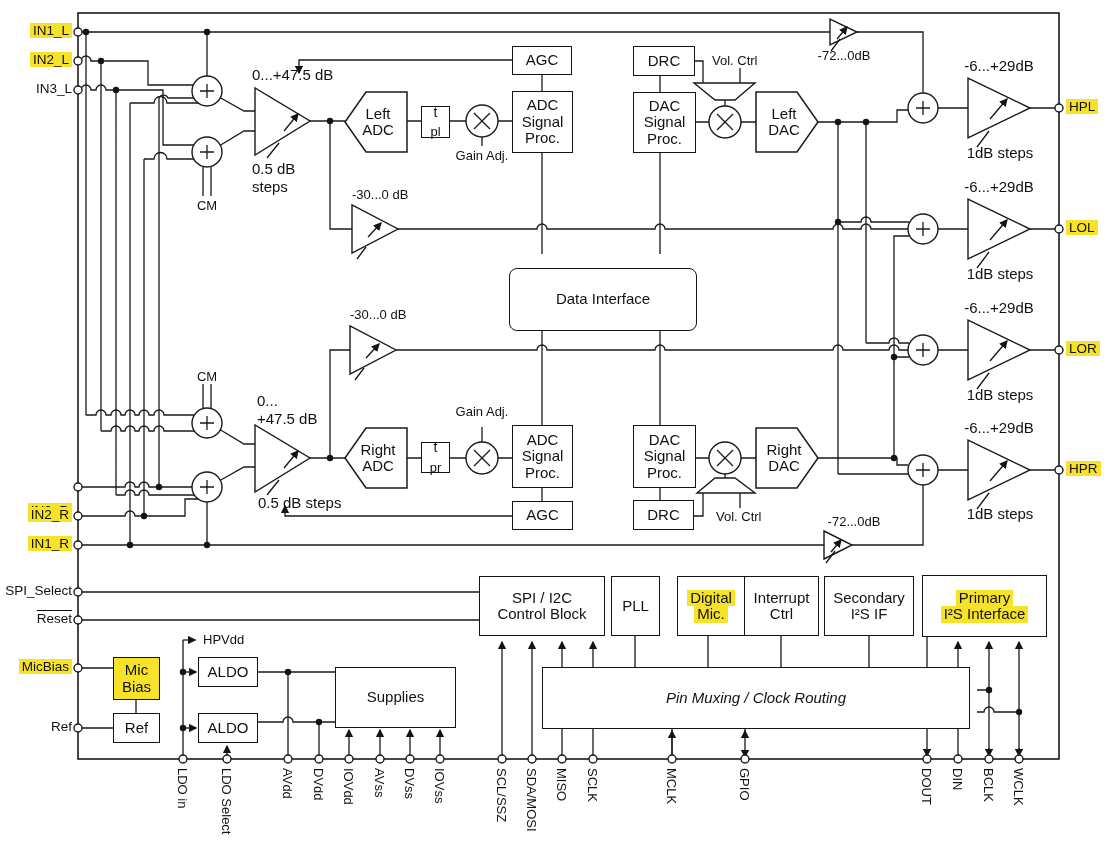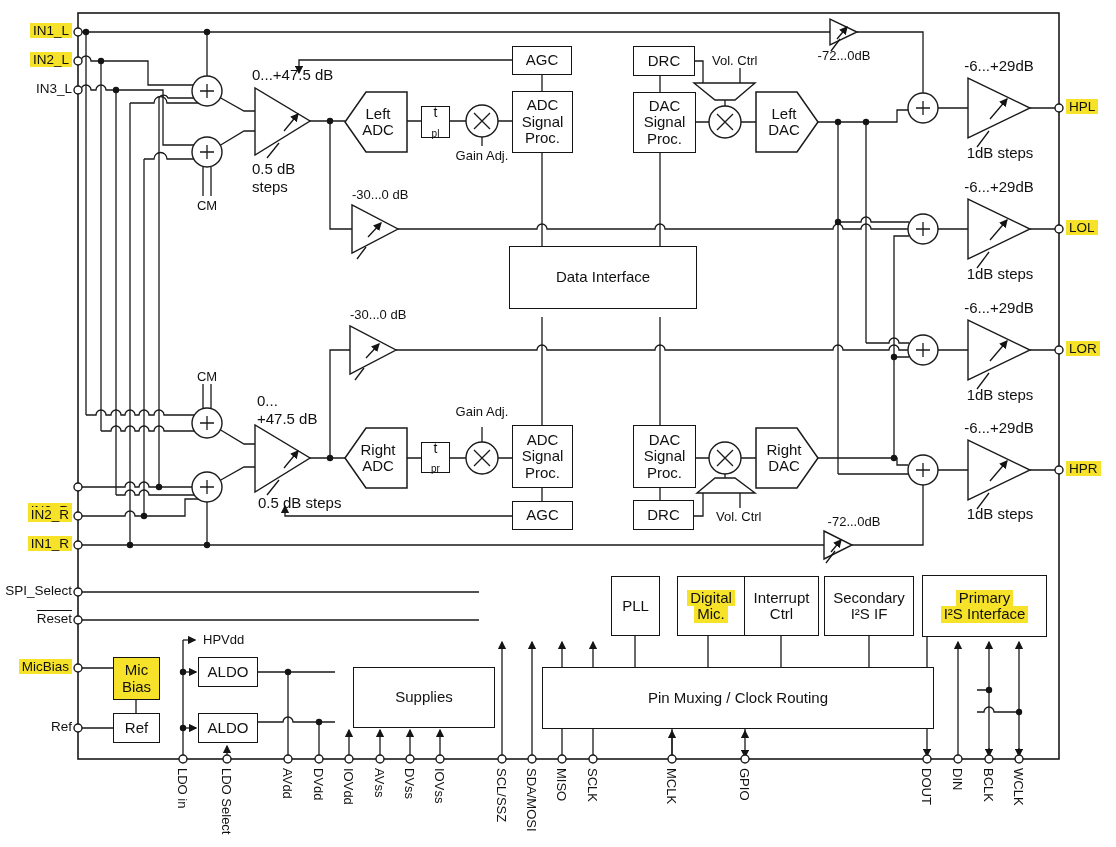--- a/index.html
+++ b/index.html
@@ -12,21 +12,21 @@
   .box span{display:block;}
   .lbl{position:absolute;font-size:13px;white-space:nowrap;}
   .lbl.big{font-size:15px;}
   .hl{background:#F6E229;padding:0 3px;}
   .hl-box{background:#F6E229;}
   .pin-left{position:absolute;right:1044px;font-size:13.5px;white-space:nowrap;text-align:right;}
   .pin-right{position:absolute;left:1066px;font-size:13.5px;white-space:nowrap;}
   .pin-bottom{position:absolute;font-size:13px;white-space:nowrap;transform-origin:0 0;transform:rotate(90deg);}
   .overline{text-decoration:overline;}
   .ctr{text-align:center;}
-  sub.tp{font-size:10px;}
+  sub.tp{font-size:13px;}
   .txt-overlay{position:absolute;display:flex;flex-direction:column;align-items:center;justify-content:center;
        font-size:15px;line-height:1.1;text-align:center;}
 </style>
 </head>
 <body>
 
 <div id="stage">
 
 <svg class="layer" width="1116" height="847" viewBox="0 0 1116 847">
   <defs>
@@ -268,21 +268,21 @@
       <span>DRC</span>
     </div>
 <div class="box" style="left:633px;top:92px;width:63px;height:61px;">
   <span>DAC</span>
       <span>Signal</span>
       <span>Proc.</span>
 </div>
 <div class="box" style="left:421px;top:106px;width:29px;height:32px;font-size:14px;">
   <span><span>t</span><sub class="tp">pl</sub></span>
 </div>
-<div class="box" style="left:509px;top:246px;width:188px;height:63px;">
+<div class="box" style="left:509px;top:268px;width:188px;height:63px;border-radius:8px;">
       <span>Data Interface</span>
     </div>
 
 <div class="box" style="left:512px;top:425px;width:61px;height:63px;">
   <span>ADC</span>
       <span>Signal</span>
       <span>Proc.</span>
 </div>
 <div class="box" style="left:512px;top:501px;width:61px;height:29px;">
       <span>AGC</span>
@@ -309,20 +309,24 @@
 </div>
 <div class="txt-overlay" style="left:758px;top:100px;width:52px;height:44px;">
   <span>Left</span>
       <span>DAC</span>
 </div>
 <div class="txt-overlay" style="left:758px;top:436px;width:52px;height:44px;">
   <span>Right</span>
       <span>DAC</span>
 </div>
 
+<div class="box" style="left:479px;top:576px;width:126px;height:60px;">
+  <span>SPI / I2C</span>
+      <span>Control Block</span>
+</div>
 <div class="box" style="left:611px;top:576px;width:49px;height:60px;">
       <span>PLL</span>
     </div>
 <div class="box" style="left:677px;top:576px;width:68px;height:60px;">
   <span class="hl">Digital</span>
       <span class="hl">Mic.</span>
 </div>
 <div class="box" style="left:744px;top:576px;width:75px;height:60px;">
   <span>Interrupt</span>
       <span>Ctrl</span>
@@ -342,24 +346,24 @@
 </div>
 <div class="box" style="left:113px;top:713px;width:47px;height:30px;">
       <span>Ref</span>
     </div>
 <div class="box" style="left:198px;top:657px;width:60px;height:30px;">
       <span>ALDO</span>
     </div>
 <div class="box" style="left:198px;top:713px;width:60px;height:30px;">
       <span>ALDO</span>
     </div>
-<div class="box" style="left:353px;top:667px;width:142px;height:61px;">
+<div class="box" style="left:335px;top:667px;width:121px;height:61px;">
       <span>Supplies</span>
     </div>
-<div class="box" style="left:542px;top:667px;width:392px;height:62px;">
+<div class="box" style="left:542px;top:667px;width:428px;height:62px;font-style:italic;">
       <span>Pin Muxing / Clock Routing</span>
     </div>
 
 <div class="lbl big" style="left:252px;top:66px;">0...+47.5 dB</div>
 <div class="lbl big" style="left:252px;top:160px;">0.5 dB</div>
 <div class="lbl big" style="left:252px;top:178px;">steps</div>
 <div class="lbl big" style="left:257px;top:392px;">0...</div>
 <div class="lbl big" style="left:257px;top:410px;">+47.5 dB</div>
 <div class="lbl big" style="left:258px;top:494px;">0.5 dB steps</div>
 <div class="lbl" style="left:352px;top:187px;">-30...0 dB</div>

